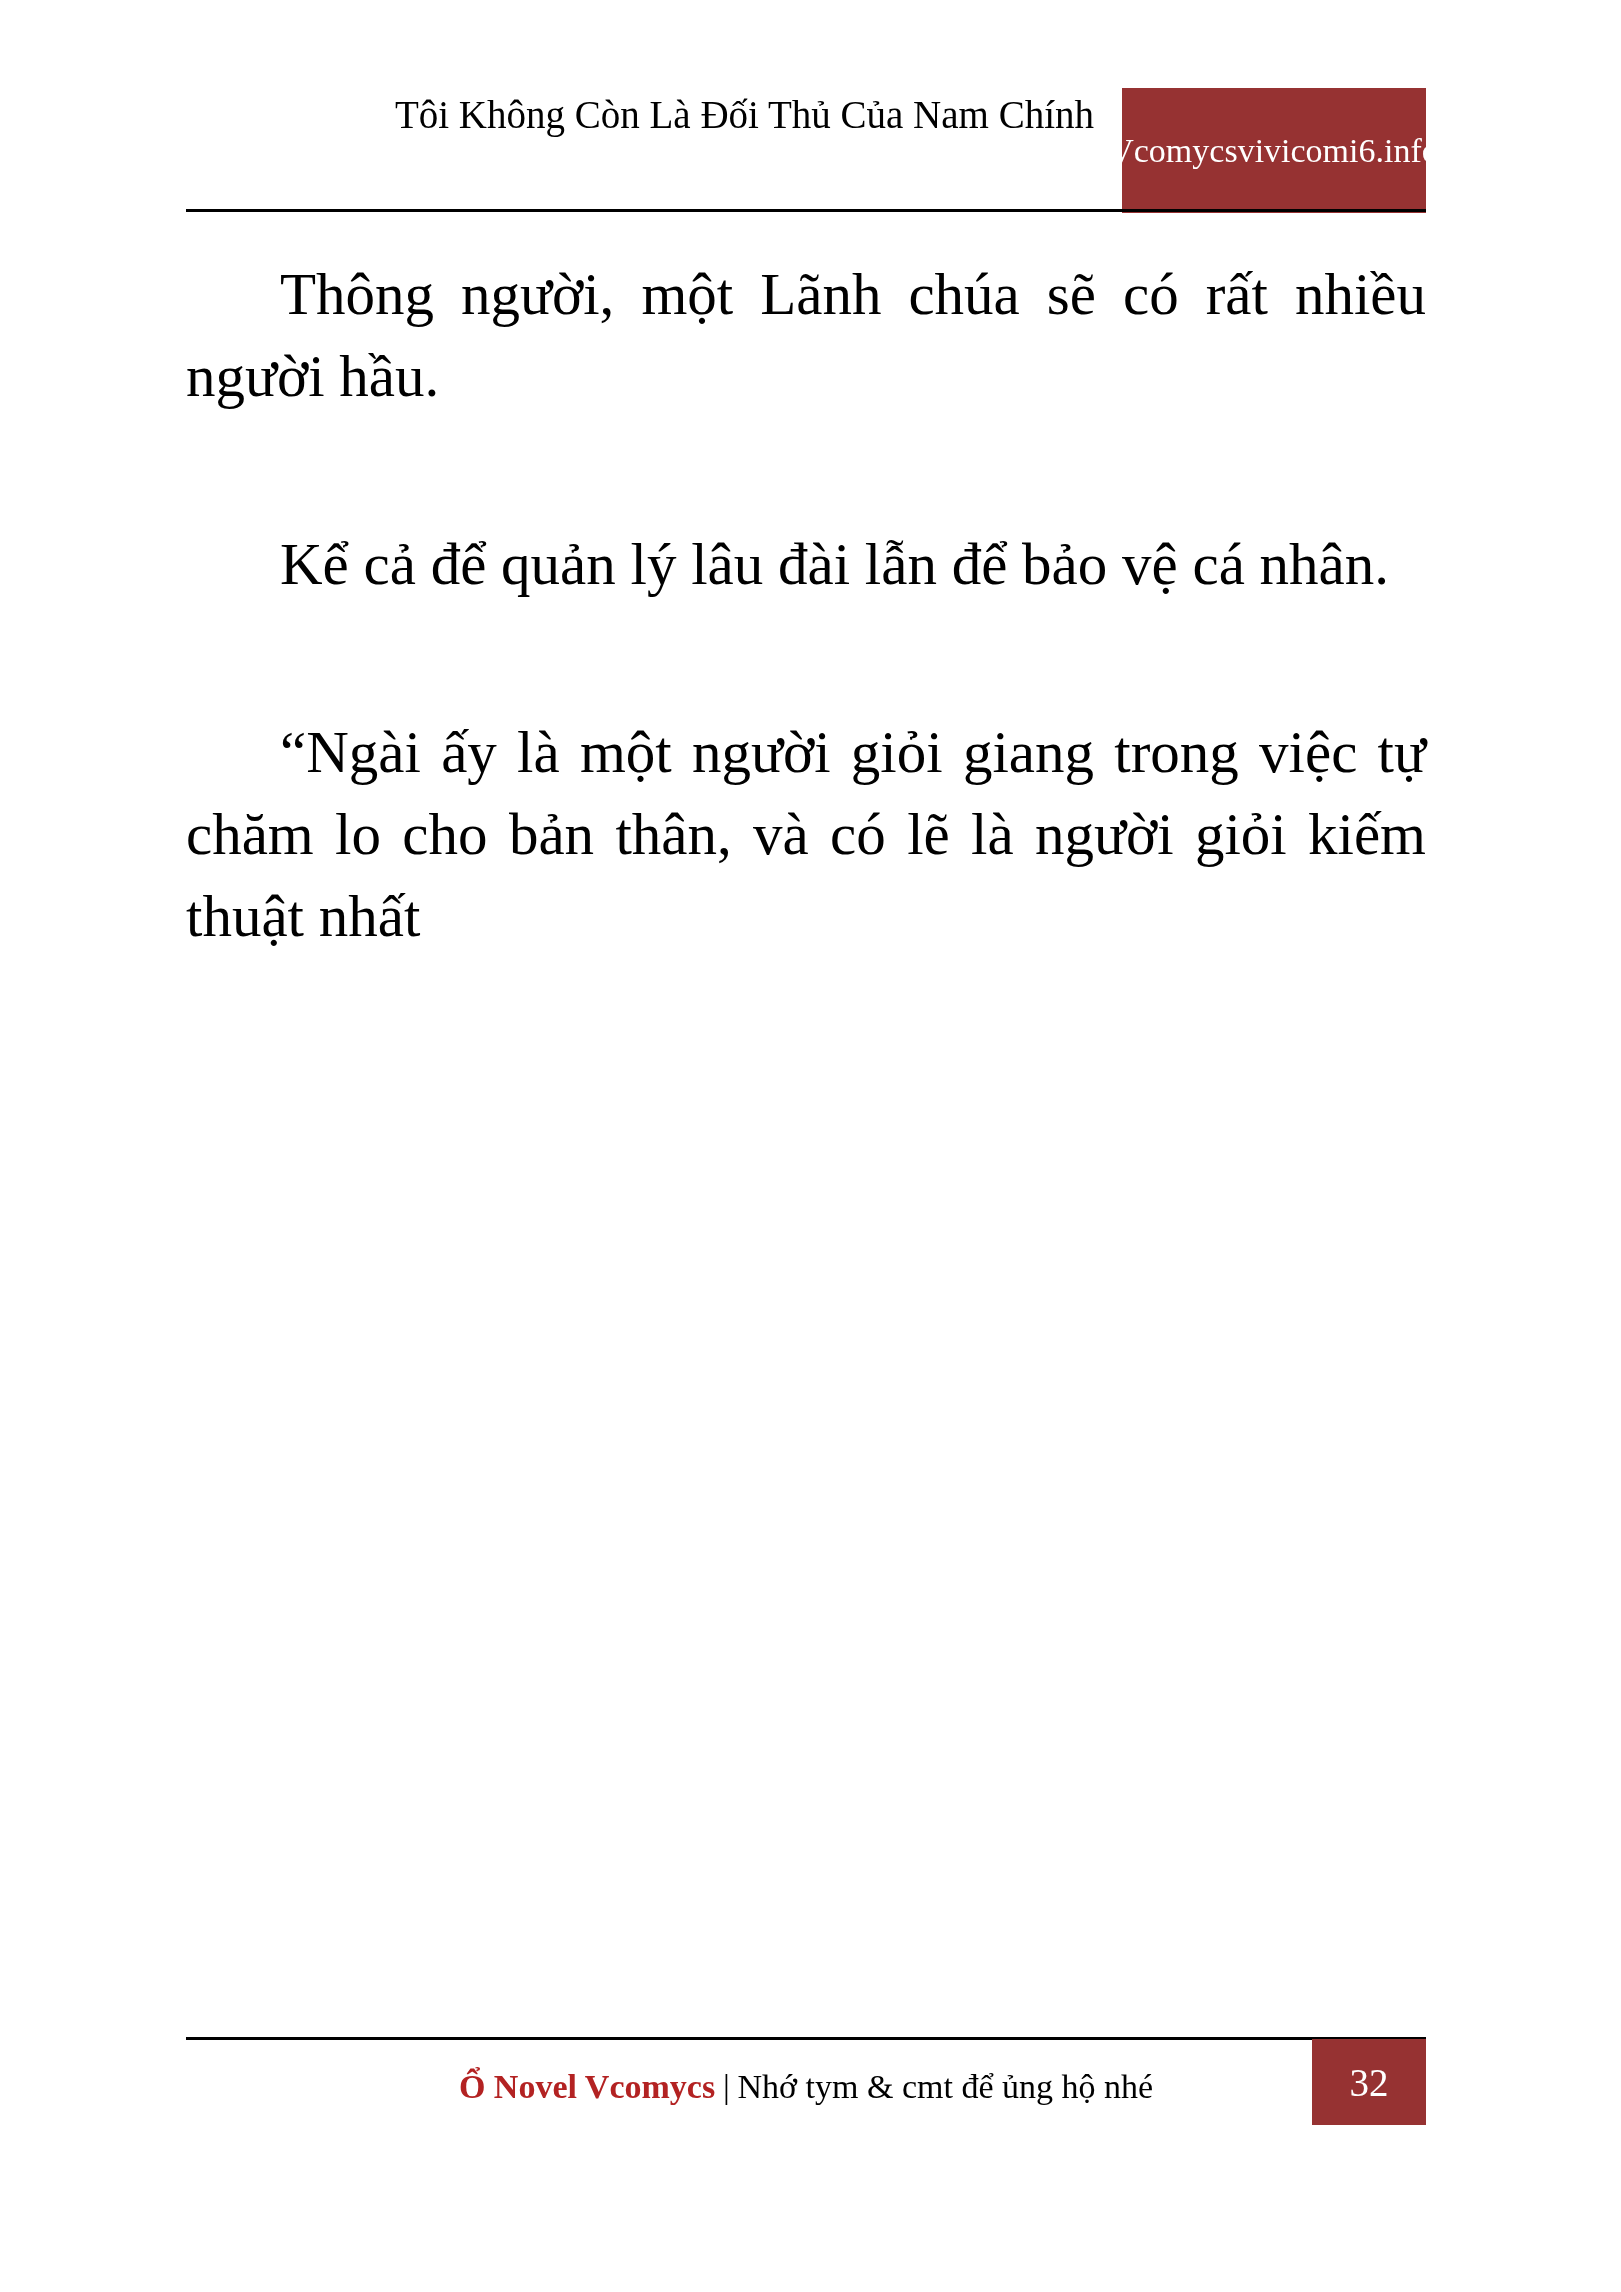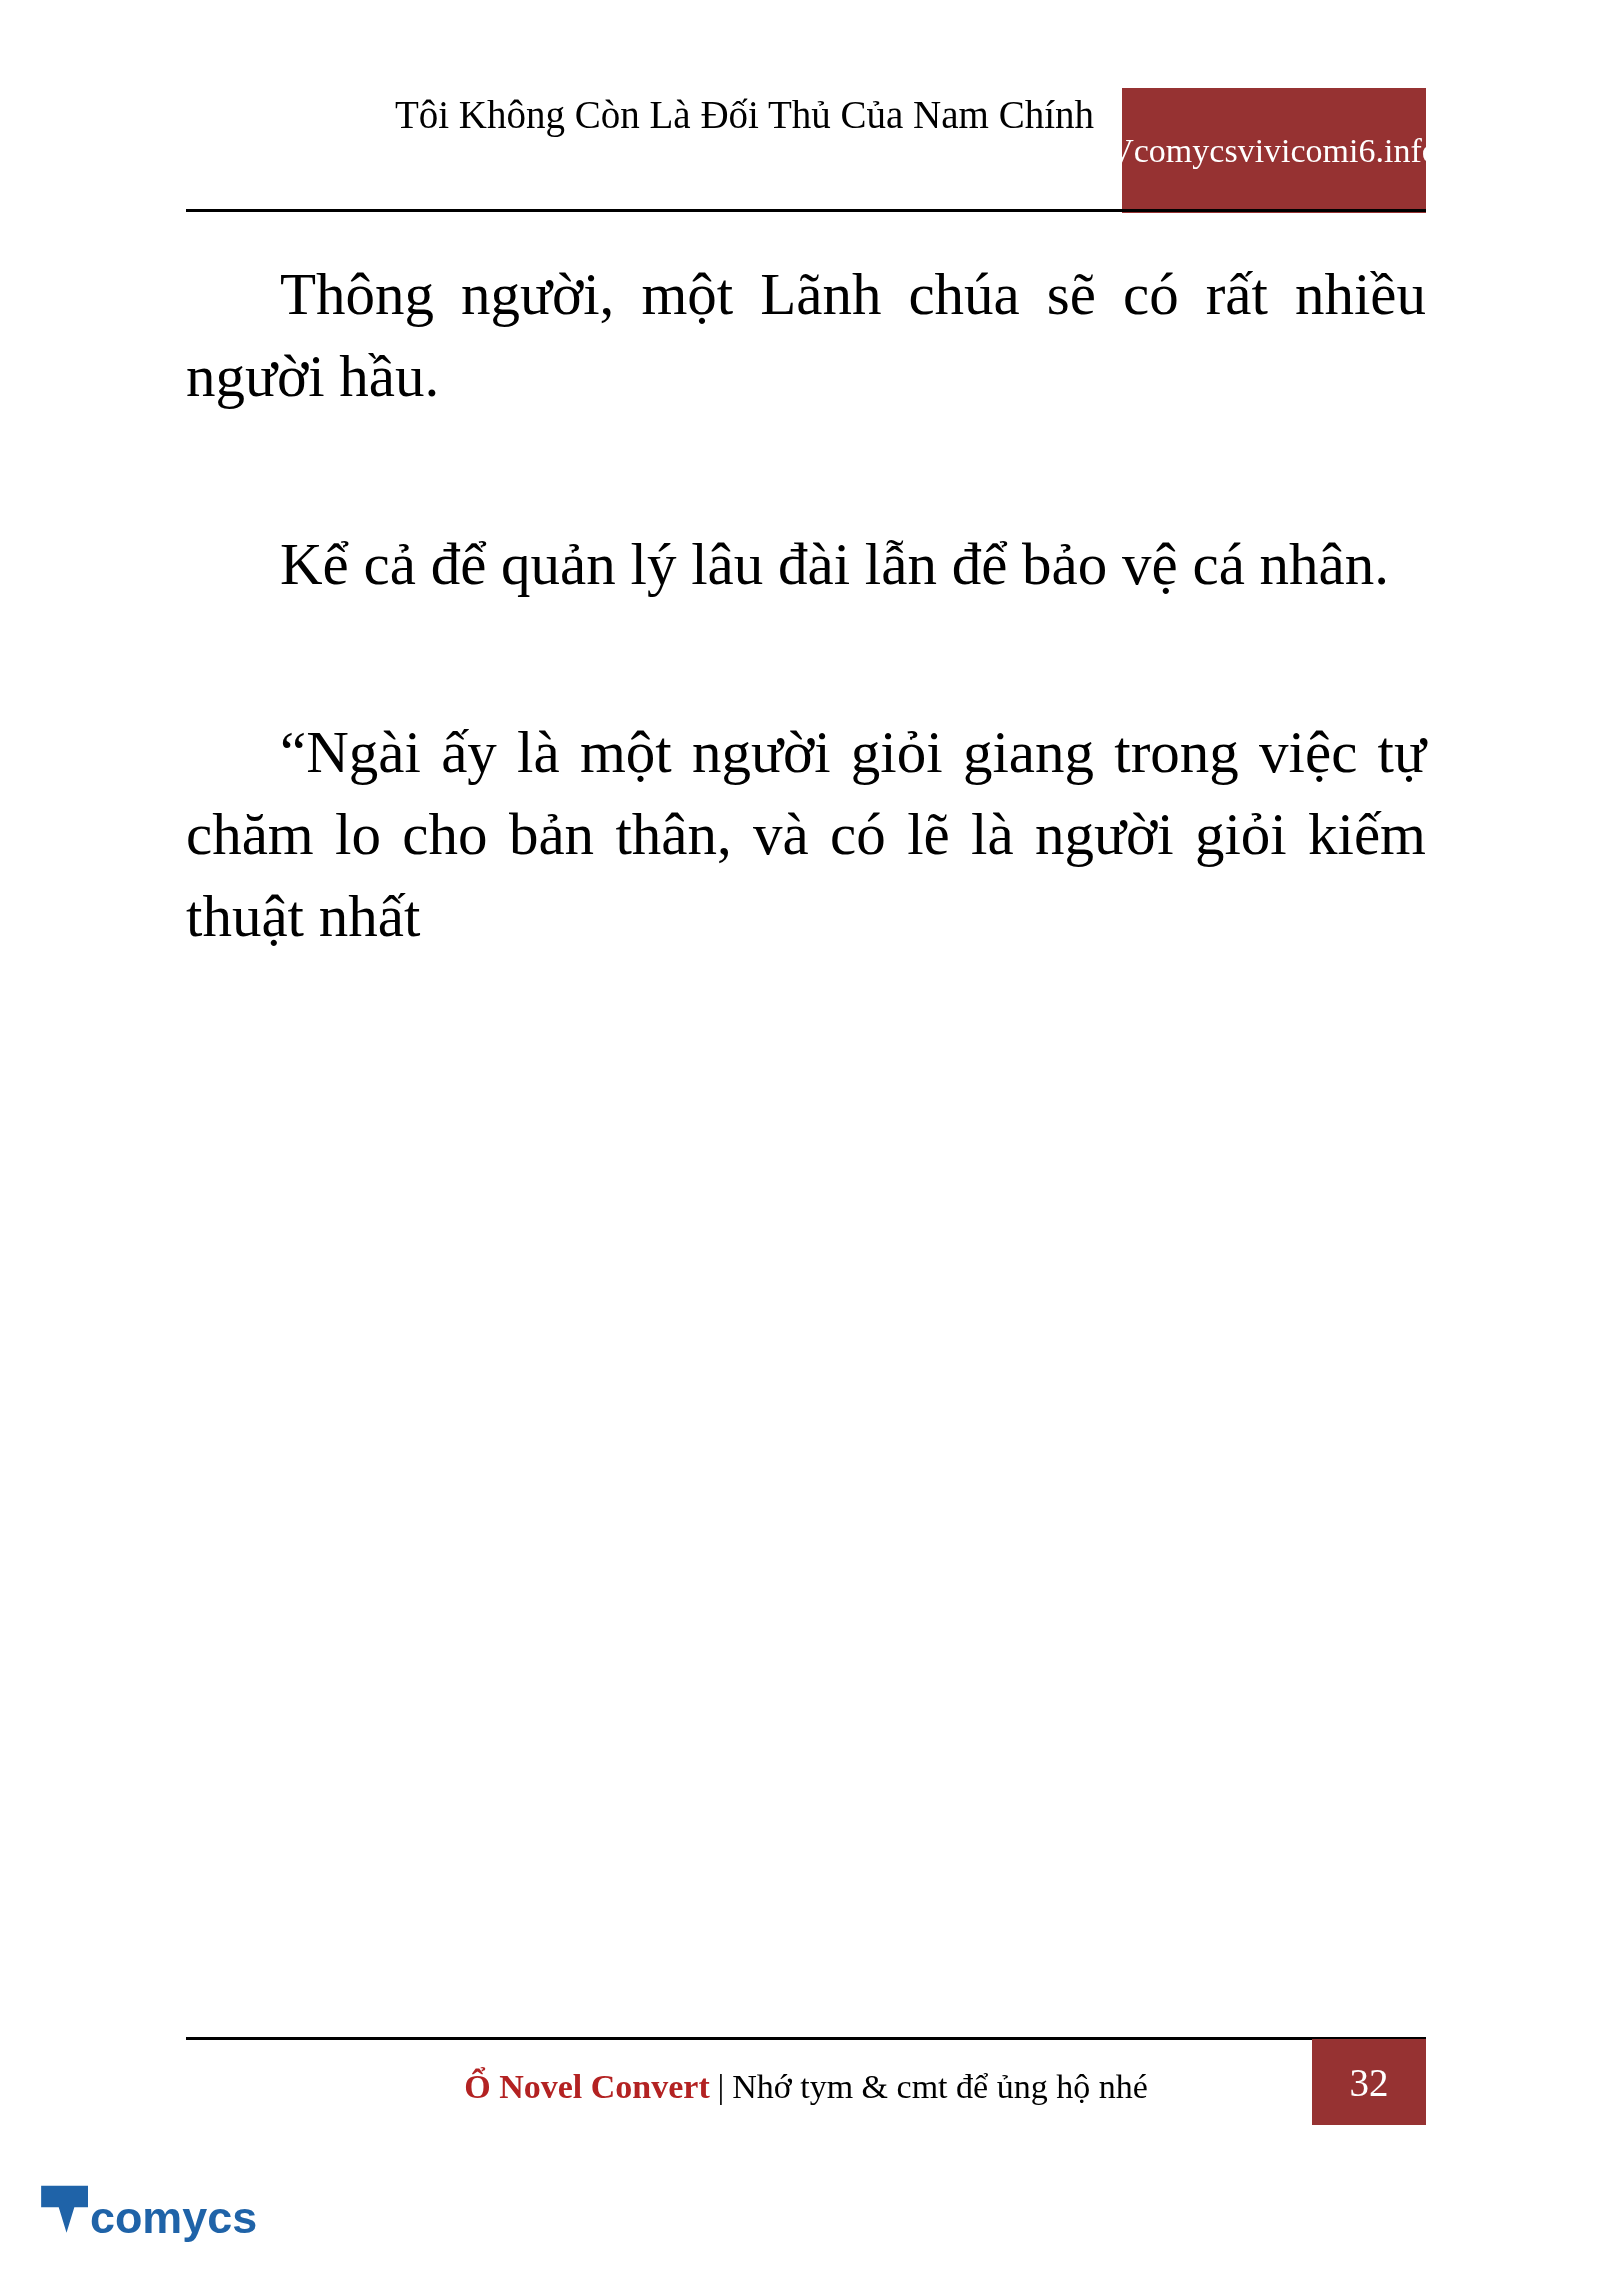--- a/index.html
+++ b/index.html
@@ -192,27 +192,21 @@
   <div class="content">
     <p class="para">Thông người, một Lãnh chúa sẽ có rất nhiều người hầu.</p>
     <p class="para">Kể cả để quản lý lâu đài lẫn để bảo vệ cá nhân.</p>
     <p class="para last-block">“Ngài ấy là một người giỏi giang trong việc tự chăm lo cho bản thân, và có lẽ là người giỏi kiếm thuật nhất</p>
   </div>
 
   <div class="footer">
     <div class="footer-rule"></div>
     <div class="footer-inner">
       <div class="footer-text">
-        <span class="brand">Ổ Novel Convert</span><span class="sep">|</span><span>Nhớ tym &amp; cmt để ủng hộ nhé</span>
+        <span class="brand">Ổ Novel Vcomycs</span><span class="sep">|</span><span>Nhớ tym &amp; cmt để ủng hộ nhé</span>
       </div>
     </div>
     <div class="footer-page">32</div>
   </div>
 
-  <div class="watermark">
-    <svg width="225" height="82" viewBox="0 0 230 84" xmlns="http://www.w3.org/2000/svg">
-      <polygon points="4,8 52,8 52,30 38,30 30,56 22,30 4,30" fill="#1f63a8"></polygon>
-      <text x="54" y="56" font-family="Liberation Sans, sans-serif" font-size="46" font-weight="bold" fill="#1f63a8">comycs</text>
-    </svg>
-  </div>
 
 </div>
 
 
 </body></html>

